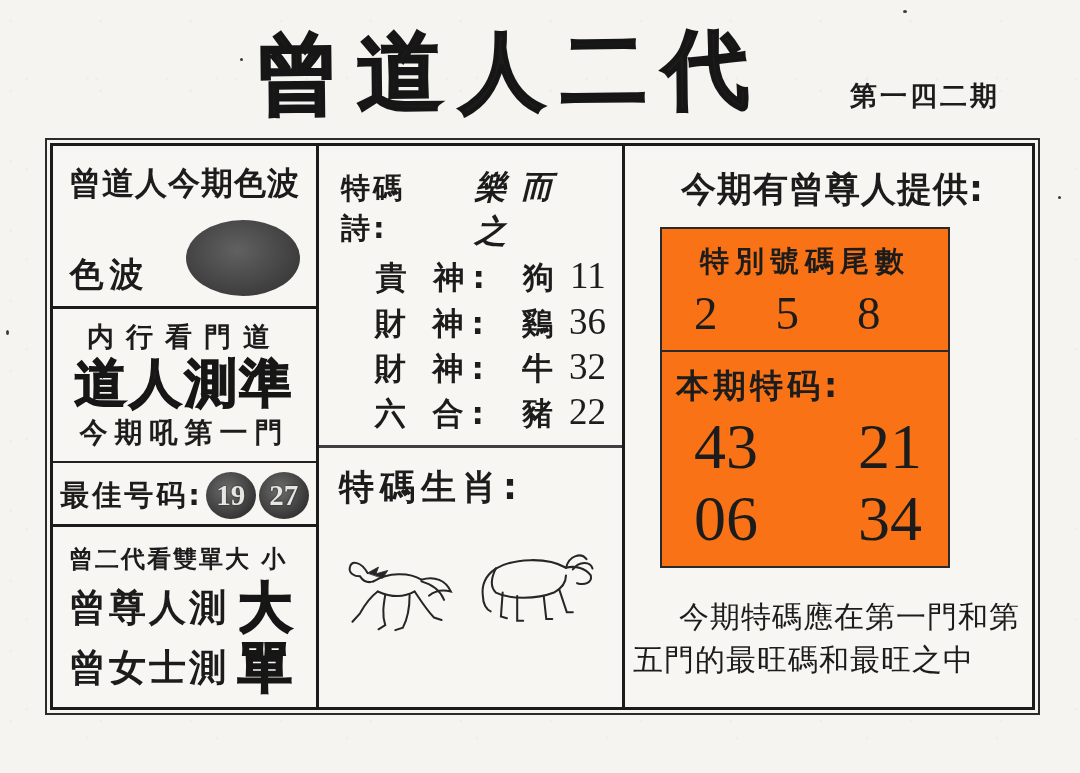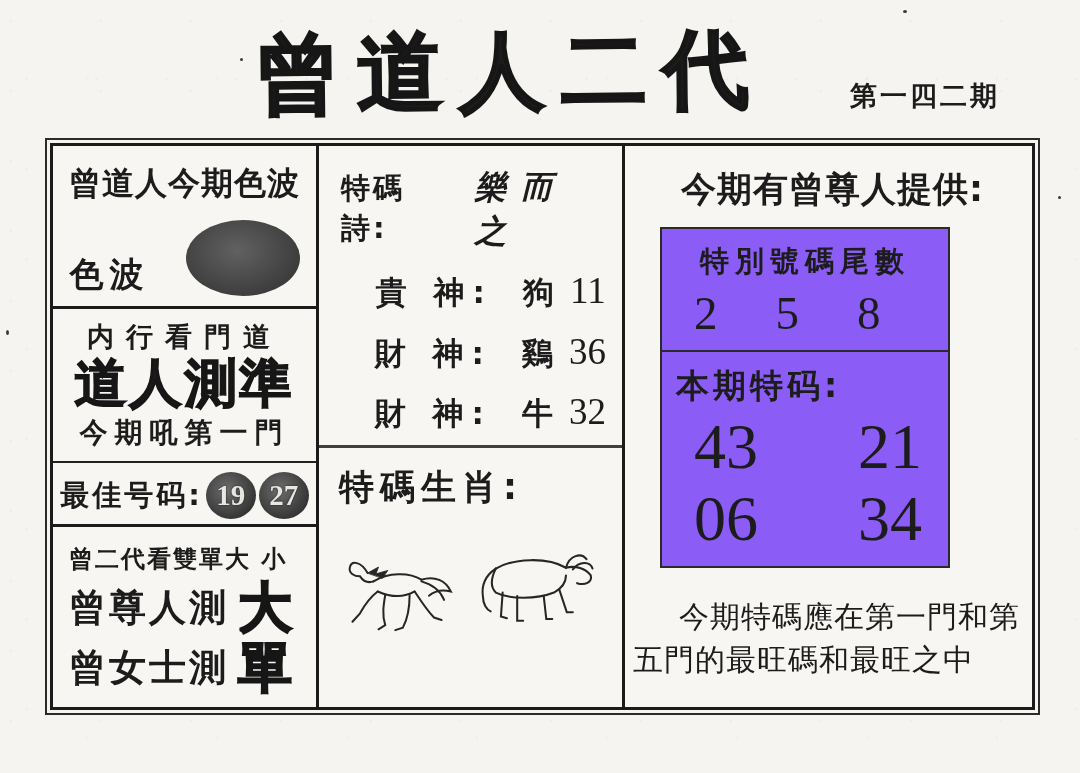--- a/index.html
+++ b/index.html
@@ -93,21 +93,21 @@
   .god-row .animal { font-size:31px; font-weight:bold; margin-left:30px; }
   .god-row .num { font-family:"Liberation Serif",serif; font-size:37px; margin-left:16px; }
   .box-zodiac { flex:1; padding:16px 16px 0 20px; }
   .box-zodiac .lbl { font-size:35px; font-weight:bold; letter-spacing:6px; }
   .animal-row { display:flex; justify-content:space-between; align-items:flex-end; padding:22px 4px 0 0; }
   .animal-row svg { display:block; }
 
   
   .col3 .heading { padding:20px 6px 0 14px; font-size:35px; font-weight:bold;
                    letter-spacing:1px; text-align:center; white-space:nowrap; }
-  .inner-box { width:290px; margin:14px 0 0 35px; border:2px solid #2a2a2a; background:#8b5cf6; }
+  .inner-box { width:290px; margin:14px 0 0 35px; border:2px solid #2a2a2a; background:#f97316; }
   .tail-label { text-align:center; font-size:29px; font-weight:bold; letter-spacing:6px; padding-top:13px; }
   .tail-digits { display:flex; gap:58px; padding:4px 0 10px 32px;
                  font-family:"Liberation Serif",serif; font-size:47px; }
   .inner-div { border-top:2px solid #2a2a2a; }
   .special-label { font-size:33px; font-weight:bold; letter-spacing:4px; padding:12px 0 0 14px; }
   .special-grid { display:grid; grid-template-columns:1fr 1fr; row-gap:0;
                   padding:2px 26px 12px 32px;
                   font-family:"Liberation Serif",serif; font-size:64px; line-height:1.12; }
   .special-grid .n2 { text-align:right; }
   .note { padding:28px 12px 0 8px; font-size:30px; line-height:1.42; letter-spacing:1px; }
@@ -175,20 +175,25 @@
       </div>
       <div class="god-row">
         <span class="lbl">財 神:</span>
         <span class="animal">鷄</span>
         <span class="num">36</span>
       </div>
       <div class="god-row">
         <span class="lbl">財 神:</span>
         <span class="animal">牛</span>
         <span class="num">32</span>
+      </div>
+      <div class="god-row">
+        <span class="lbl">六 合:</span>
+        <span class="animal">豬</span>
+        <span class="num">22</span>
       </div>
     </div>
 
     <div class="box-zodiac">
       <div class="lbl">特碼生肖:</div>
       <div class="animal-row">
         <svg width="140" height="118" viewBox="0 0 150 110" fill="none" stroke="#262626" stroke-width="2.4" stroke-linecap="round">
           <path d="M34 30 C26 16 15 15 13 23 C11 30 18 34 25 34 C29 40 35 42 41 40"></path>
           <path d="M34 30 L47 23 L44 31 L58 27 L52 36 Z" fill="#262626" stroke-width="1"></path>
           <path d="M41 40 C58 29 84 29 98 38"></path>

